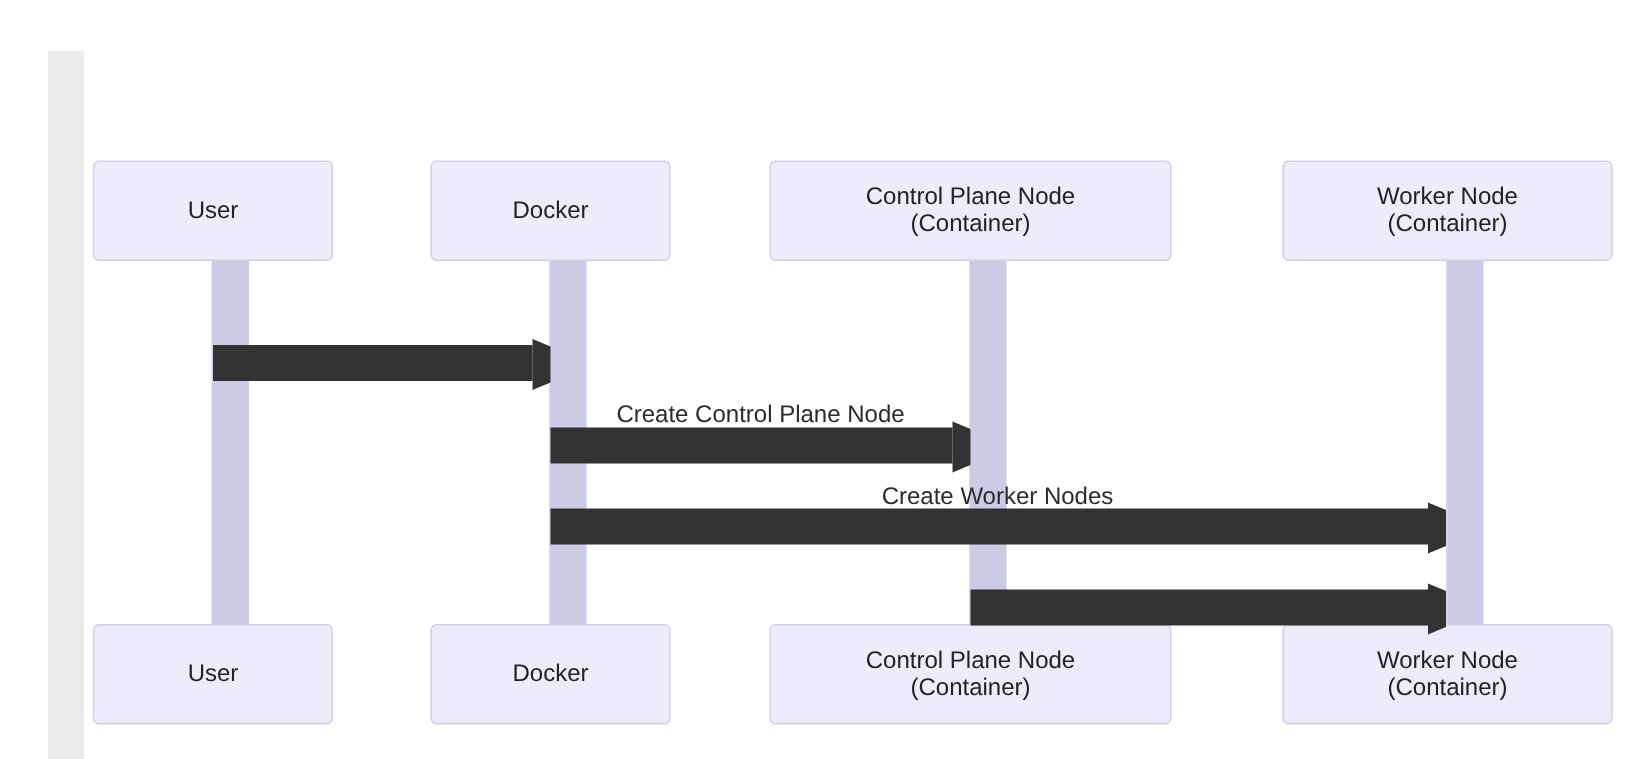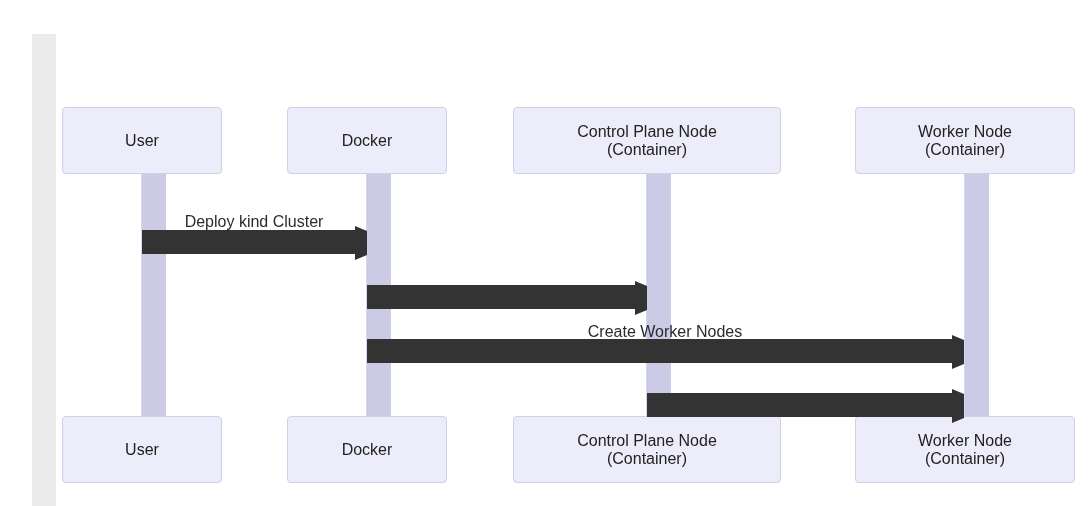--- a/index.html
+++ b/index.html
@@ -103,24 +103,24 @@
   <div class="actor-box" style="left:263px; top:392px; width:160px;">
     <span>Docker</span>
   </div>
   <div class="actor-box" style="left:489px; top:392px; width:268px;">
     <span>Control Plane Node (Container)</span>
   </div>
   <div class="actor-box" style="left:831px; top:392px; width:220px;">
     <span>Worker Node (Container)</span>
   </div>
 
-  <div class="msg-label" style="left:230px; top:176px;">Deploy kind Cluster</div>
   <div class="msg-line" style="left:118px; top:206px; width:213px;"></div>
   <div class="msg-arrowhead" style="left:331px; top:202px;"></div>
 
+  <div class="msg-label" style="left:483px; top:231px;">Create Control Plane Node</div>
   <div class="msg-line" style="left:343px; top:261px; width:268px;"></div>
   <div class="msg-arrowhead" style="left:611px; top:257px;"></div>
 
   <div class="msg-label" style="left:641px; top:286px;">Create Worker Nodes</div>
   <div class="msg-line" style="left:343px; top:315px; width:585px;"></div>
   <div class="msg-arrowhead" style="left:928px; top:311px;"></div>
 
   <div class="msg-line" style="left:623px; top:369px; width:305px;"></div>
   <div class="msg-arrowhead" style="left:928px; top:365px;"></div>
 

